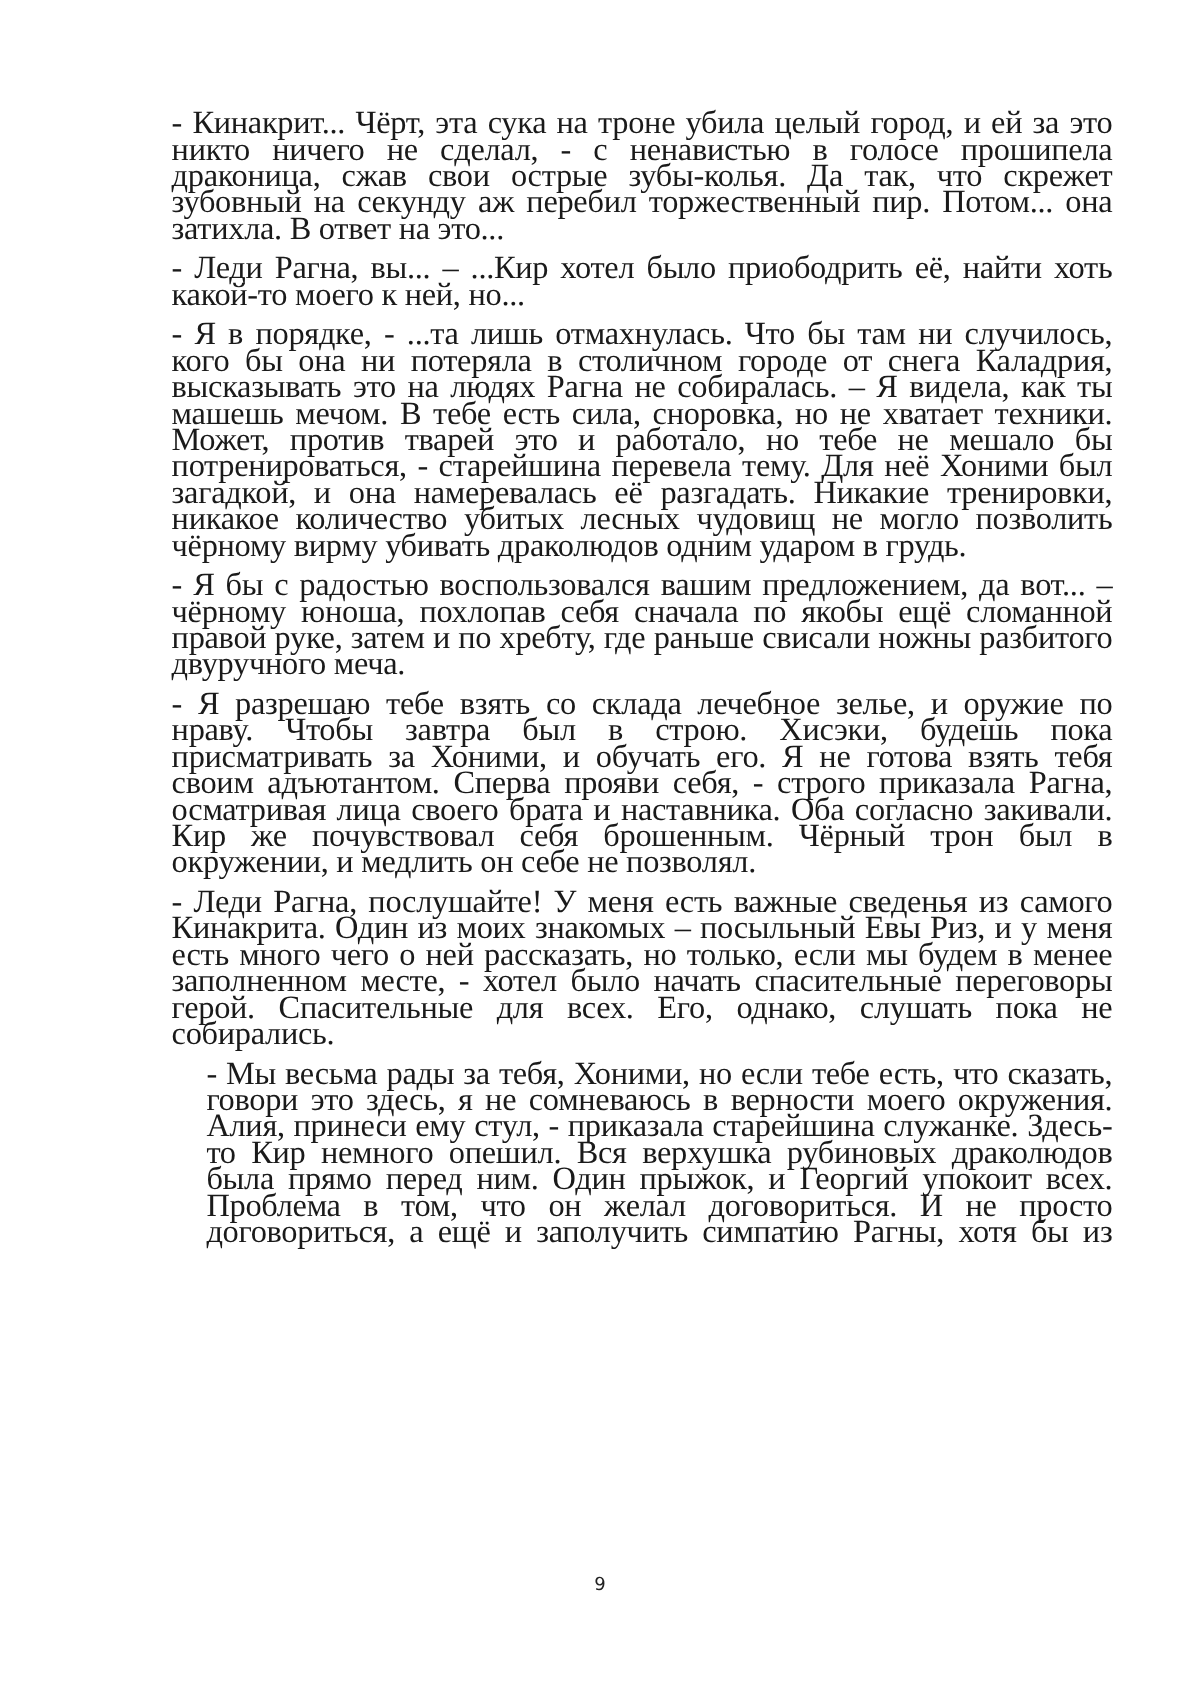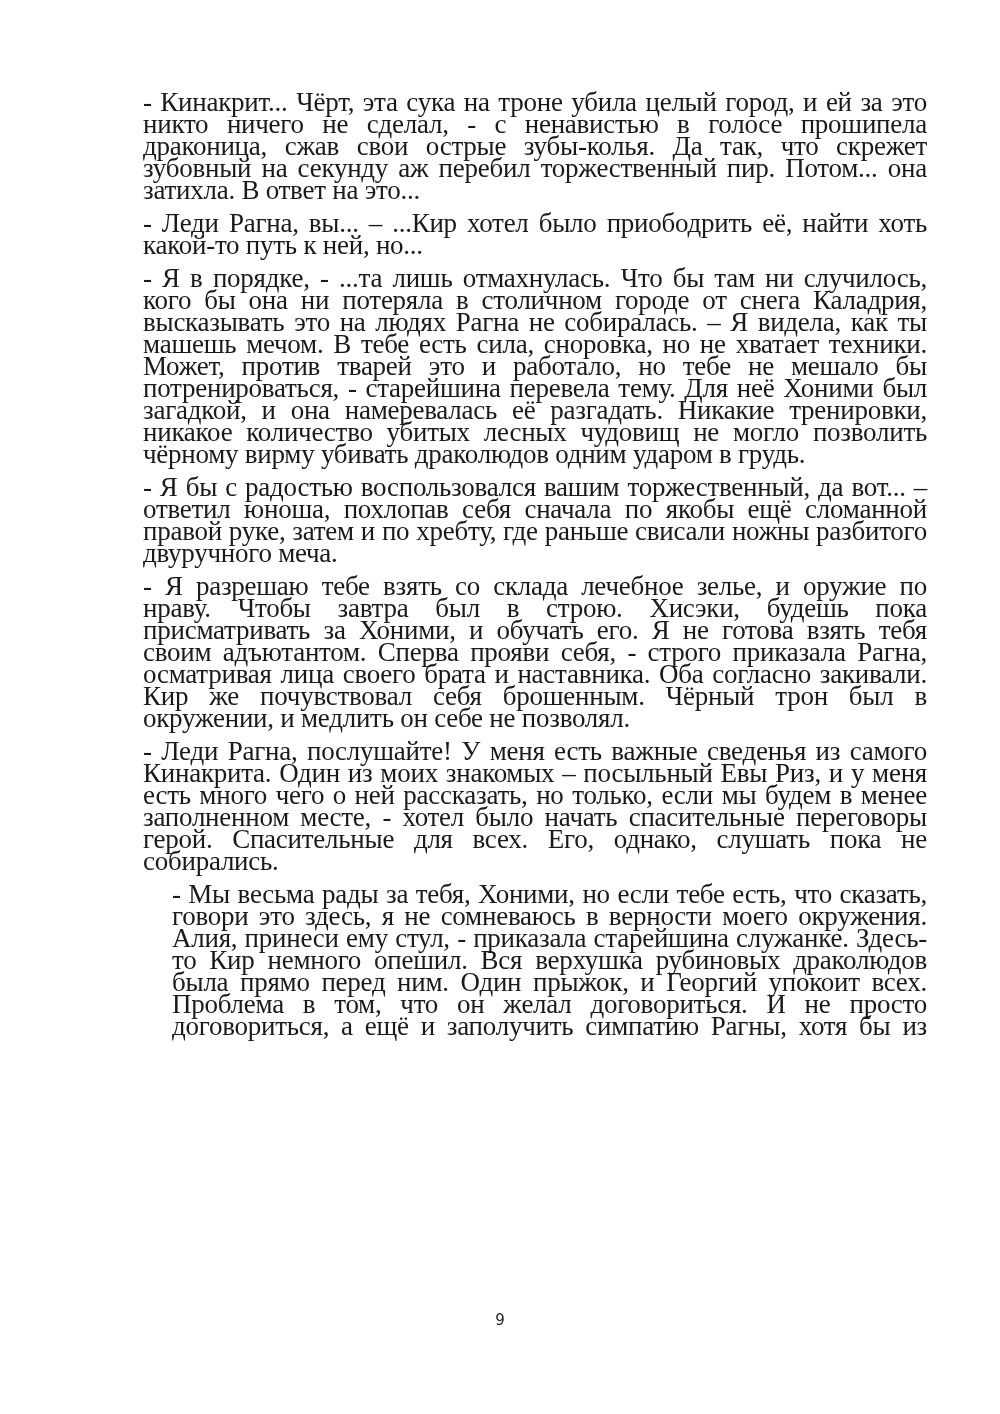--- a/index.html
+++ b/index.html
@@ -52,21 +52,21 @@
       font-size: 15px;
       color: #222222;
     }
   </style>
 </head>
 <body>
 
 <div class="page">
   <div class="text-body">
     <p class="paragraph">- Кинакрит... Чёрт, эта сука на троне убила целый город, и ей за это никто ничего не сделал, - с ненавистью в голосе прошипела драконица, сжав свои острые зубы-колья. Да так, что скрежет зубовный на секунду аж перебил торжественный пир. Потом... она затихла. В ответ на это...</p>
-    <p class="paragraph">- Леди Рагна, вы... – ...Кир хотел было приободрить её, найти хоть какой-то путь к ней, но...</p>
+    <p class="paragraph">- Леди Рагна, вы... – ...Кир хотел было приободрить её, найти хоть какой-то моего к ней, но...</p>
     <p class="paragraph">- Я в порядке, - ...та лишь отмахнулась. Что бы там ни случилось, кого бы она ни потеряла в столичном городе от снега Каладрия, высказывать это на людях Рагна не собиралась. – Я видела, как ты машешь мечом. В тебе есть сила, сноровка, но не хватает техники. Может, против тварей это и работало, но тебе не мешало бы потренироваться, - старейшина перевела тему. Для неё Хоними был загадкой, и она намеревалась её разгадать. Никакие тренировки, никакое количество убитых лесных чудовищ не могло позволить чёрному вирму убивать драколюдов одним ударом в грудь.</p>
-    <p class="paragraph">- Я бы с радостью воспользовался вашим торжественный, да вот... – ответил юноша, похлопав себя сначала по якобы ещё сломанной правой руке, затем и по хребту, где раньше свисали ножны разбитого двуручного меча.</p>
+    <p class="paragraph">- Я бы с радостью воспользовался вашим предложением, да вот... – чёрному юноша, похлопав себя сначала по якобы ещё сломанной правой руке, затем и по хребту, где раньше свисали ножны разбитого двуручного меча.</p>
     <p class="paragraph">- Я разрешаю тебе взять со склада лечебное зелье, и оружие по нраву. Чтобы завтра был в строю. Хисэки, будешь пока присматривать за Хоними, и обучать его. Я не готова взять тебя своим адъютантом. Сперва прояви себя, - строго приказала Рагна, осматривая лица своего брата и наставника. Оба согласно закивали. Кир же почувствовал себя брошенным. Чёрный трон был в окружении, и медлить он себе не позволял.</p>
     <p class="paragraph">- Леди Рагна, послушайте! У меня есть важные сведенья из самого Кинакрита. Один из моих знакомых – посыльный Евы Риз, и у меня есть много чего о ней рассказать, но только, если мы будем в менее заполненном месте, - хотел было начать спасительные переговоры герой. Спасительные для всех. Его, однако, слушать пока не собирались.</p>
     <p class="paragraph last">- Мы весьма рады за тебя, Хоними, но если тебе есть, что сказать, говори это здесь, я не сомневаюсь в верности моего окружения. Алия, принеси ему стул, - приказала старейшина служанке. Здесь-то Кир немного опешил. Вся верхушка рубиновых драколюдов была прямо перед ним. Один прыжок, и Георгий упокоит всех. Проблема в том, что он желал договориться. И не просто договориться, а ещё и заполучить симпатию Рагны, хотя бы из</p>
   </div>
   <div class="page-number">9</div>
 </div>
 
 </body></html>

